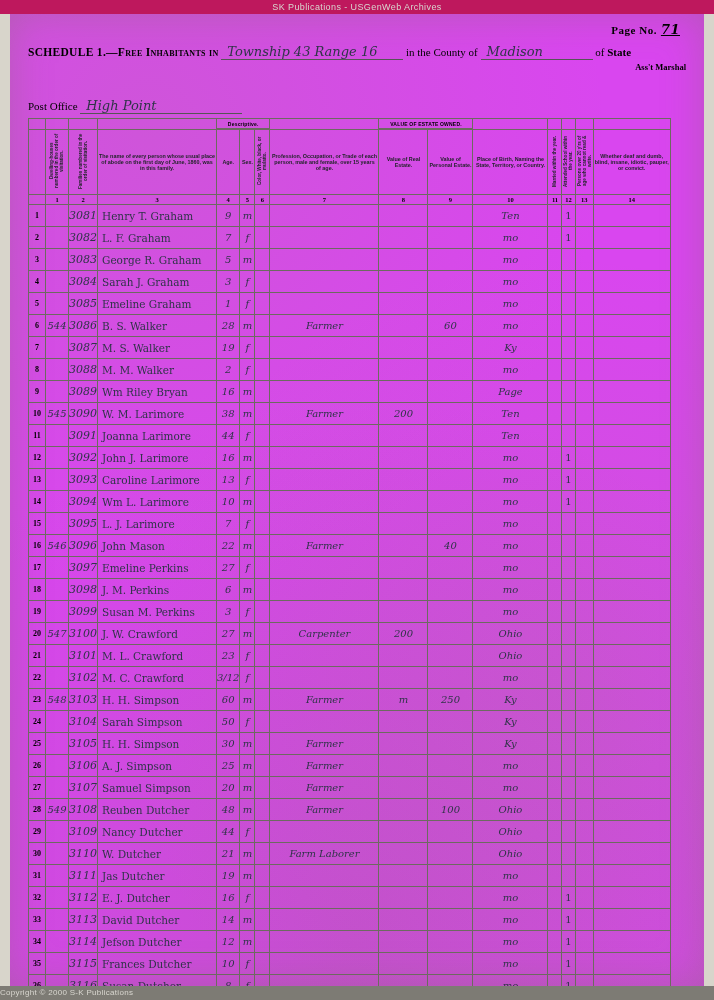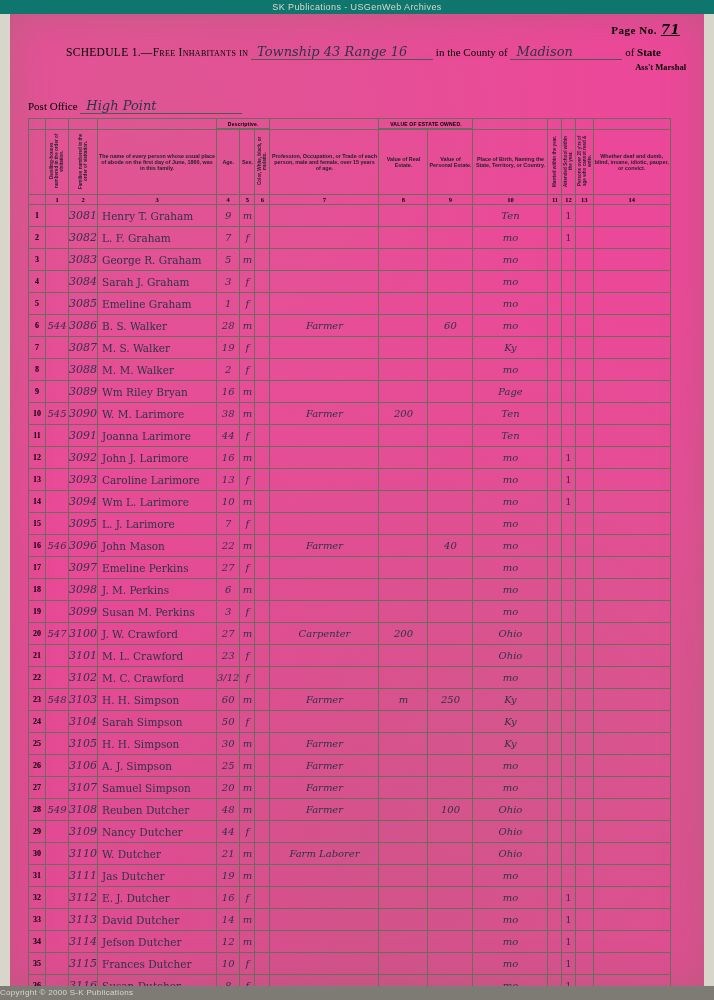--- a/index.html
+++ b/index.html
@@ -1,32 +1,32 @@
 <!DOCTYPE html>
 <html><head>
 <meta charset="utf-8">
 <style>
   html,body{margin:0;padding:0;background:#c9c7bd;}
   body{width:714px;height:1000px;font-family:"Liberation Serif",serif;}
   #page{position:relative;width:714px;height:1000px;background:#d8d5cb;overflow:hidden;}
-  .watermark-top{position:absolute;top:0;left:0;width:714px;height:14px;background:#0f766e;color:#d9d7d0;font-family:"Liberation Sans",sans-serif;font-size:9px;text-align:center;line-height:14px;letter-spacing:.4px;}
+  .watermark-top{position:absolute;top:0;left:0;width:714px;height:14px;background:#be185d;color:#d9d7d0;font-family:"Liberation Sans",sans-serif;font-size:9px;text-align:center;line-height:14px;letter-spacing:.4px;}
   .watermark-bot{position:absolute;bottom:0;left:0;width:714px;height:14px;background:#7d7b74;color:#d9d7d0;font-family:"Liberation Sans",sans-serif;font-size:8px;line-height:14px;text-align:left;padding-right:6px;box-sizing:border-box;letter-spacing:.3px;}
-  .sheet{position:absolute;top:14px;left:10px;width:694px;height:972px;background:#ec4899;box-shadow:inset 0 0 40px rgba(120,110,90,.35);}
+  .sheet{position:absolute;top:14px;left:10px;width:694px;height:972px;background:#d946ef;box-shadow:inset 0 0 40px rgba(120,110,90,.35);}
   .sheet:before{content:"";position:absolute;inset:0;background:
      radial-gradient(circle at 20% 12%, rgba(160,150,120,.18), transparent 45%),
      radial-gradient(circle at 80% 70%, rgba(150,140,110,.16), transparent 50%),
      radial-gradient(circle at 50% 95%, rgba(120,110,85,.2), transparent 55%);
      pointer-events:none;}
 
   
   .pageno{position:absolute;right:24px;top:8px;font-family:"Liberation Serif",serif;font-size:11px;font-weight:bold;letter-spacing:.5px;}
   .pageno .num{font-family:"DejaVu Serif",serif;font-style:italic;font-size:13px;margin-left:4px;text-decoration:underline;}
   .hdr1{position:absolute;left:18px;top:30px;width:660px;font-size:11px;}
   .hdr-line{position:relative;height:19px;white-space:nowrap;}
-  .sch{font-weight:normal;font-variant:small-caps;letter-spacing:.3px;font-size:11.5px;margin-left:38px;}
+  .sch{font-weight:bold;font-variant:small-caps;letter-spacing:.3px;font-size:11.5px;}
   .fill{font-family:"DejaVu Serif",serif;font-style:italic;font-size:13px;color:#2f3448;border-bottom:1px solid #555;padding:0 6px;display:inline-block;}
   .amarshal{position:absolute;right:18px;top:48px;font-size:8.5px;font-weight:bold;font-family:"Liberation Serif",serif;}
 
   
   table{border-collapse:collapse;position:absolute;left:18px;top:104px;}
   td,th{border:1px solid #6d6a60;padding:0;font-size:8px;vertical-align:middle;}
   .colhead{height:62px;text-align:center;font-size:5.4px;line-height:1.15;font-family:"Liberation Sans",sans-serif;font-weight:bold;padding:1px;color:#23232b;}
   .grp{height:9px;text-align:center;font-size:5px;font-family:"Liberation Sans",sans-serif;font-weight:bold;letter-spacing:.2px;}
   .numrow td{height:9px;text-align:center;font-size:6.5px;font-weight:bold;font-family:"Liberation Serif",serif;}
   .vert{writing-mode:vertical-rl;transform:rotate(180deg);font-size:4.6px;line-height:1.1;display:inline-block;font-family:"Liberation Sans",sans-serif;font-weight:bold;height:58px;}

